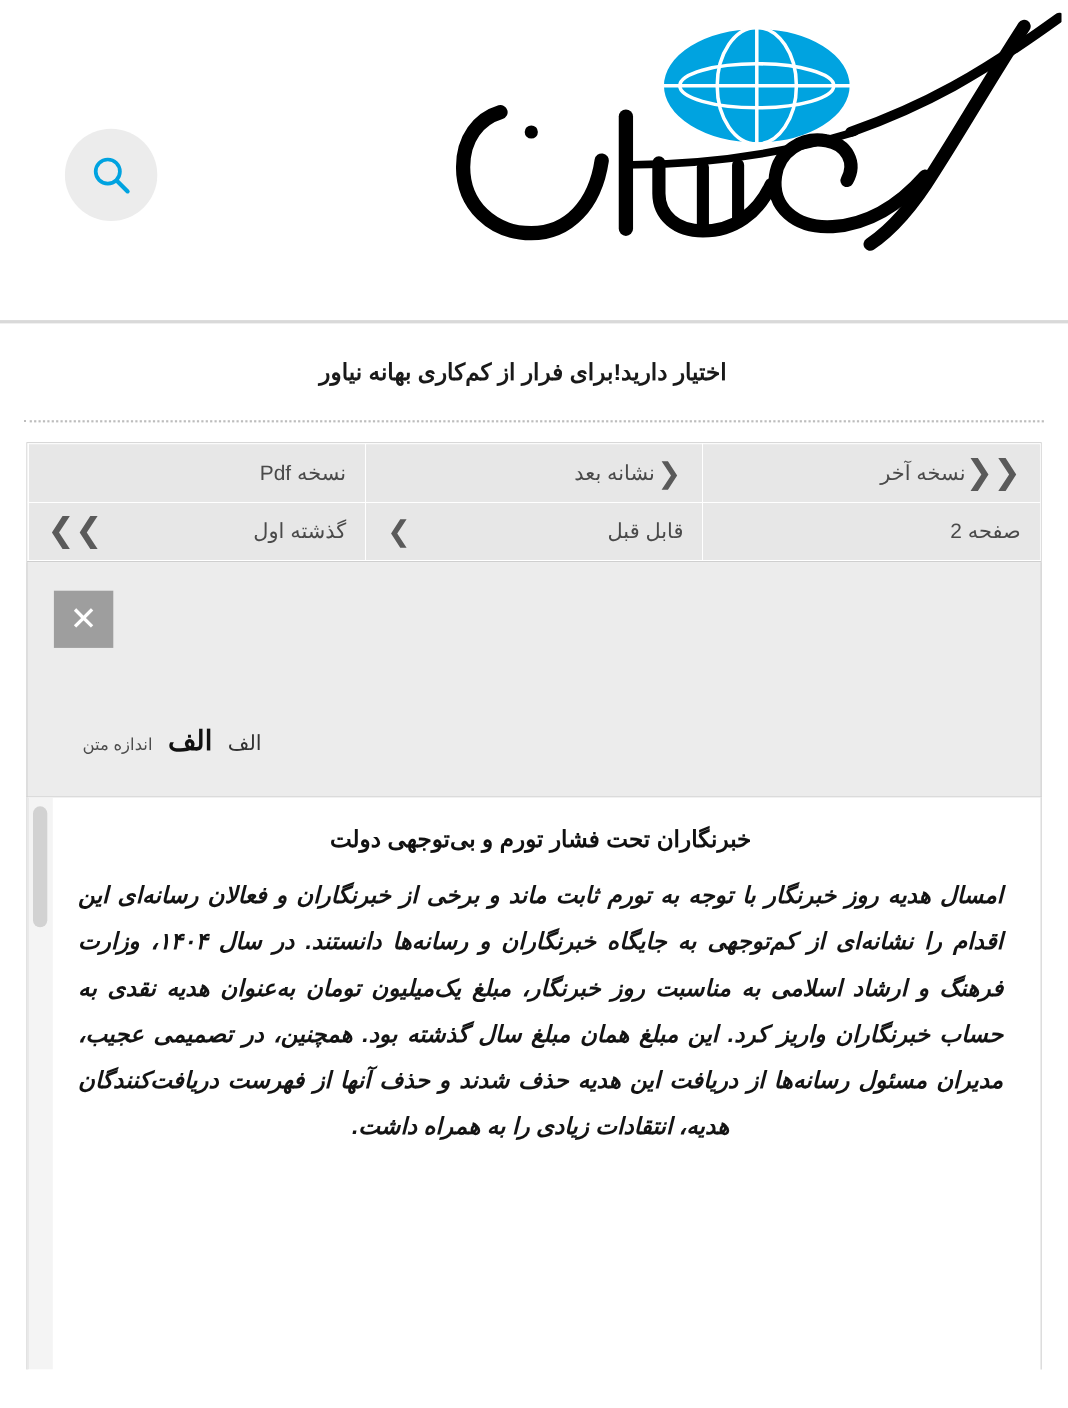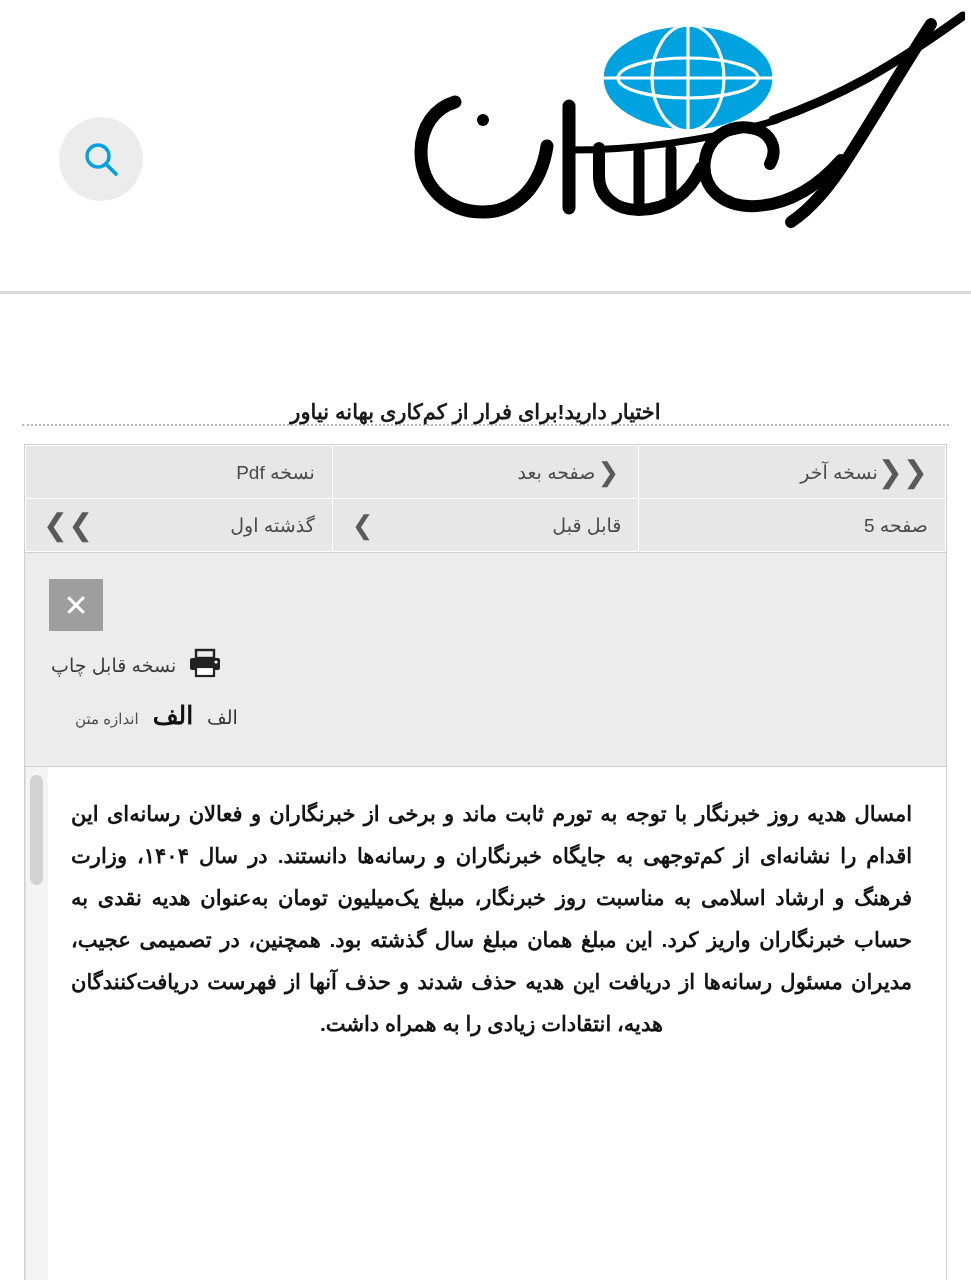--- a/index.html
+++ b/index.html
@@ -60,25 +60,24 @@
     right: 6px;
     width: 594px;
     height: 230px;
   }
 
   
   .headline-bar {
     position: relative;
     height: 88px;
     display: flex;
-    align-items: flex-end;
+    align-items: center;
     justify-content: flex-start;
     padding: 0 0 0 0;
     box-sizing: border-box;
-    margin-top: 42px;
   }
   .headline-text {
     direction: rtl;
     font-size: 21px;
     font-weight: bold;
     color: #1a1a1a;
     width: 100%;
     text-align: center;
     padding-right: 20px;
     box-sizing: border-box;
@@ -210,20 +209,21 @@
     color: #111;
   }
   .article-p {
     font-size: 21px;
     font-weight: bold;
     line-height: 2.0;
     text-align: justify;
     text-align-last: center;
     margin: 0;
     color: #141414;
+    font-style: italic;
   }
   .scrollbar {
     position: absolute;
     top: 0;
     left: 0;
     width: 22px;
     height: 100%;
     background: #f4f4f4;
     border-left: 1px solid #e2e2e2;
   }
@@ -302,33 +302,33 @@
       <tr>
         <td>
           <div class="pager-cell-inner">
             <span class="pager-arrow big">❮❮</span>
             <span class="pager-label">نسخه آخر</span>
           </div>
         </td>
         <td>
           <div class="pager-cell-inner">
             <span class="pager-arrow">❮</span>
-            <span class="pager-label">صفحه بعد</span>
+            <span class="pager-label">نشانه بعد</span>
           </div>
         </td>
         <td>
           <div class="pager-cell-inner">
             <span class="pager-label">نسخه  Pdf</span>
           </div>
         </td>
       </tr>
       <tr>
         <td>
           <div class="pager-cell-inner">
-            <span class="pager-label">صفحه 5</span>
+            <span class="pager-label">صفحه 2</span>
           </div>
         </td>
         <td>
           <div class="pager-cell-inner">
             <span class="pager-label">قابل قبل</span>
             <span class="pager-arrow">❯</span>
           </div>
         </td>
         <td>
           <div class="pager-cell-inner">
@@ -339,37 +339,27 @@
       </tr>
     </tbody>
   </table>
 </div>
 
 <div class="tools">
   <div class="close-box">
     <span>✕</span>
   </div>
 
-  <div class="print-row">
-    <span>
-      <svg width="34" height="30" viewBox="0 0 34 30" aria-hidden="true">
-        <rect x="8" y="2" width="18" height="8" fill="none" stroke="#222" stroke-width="2.4"></rect>
-        <rect x="2" y="10" width="30" height="12" rx="2" fill="#222"></rect>
-        <rect x="8" y="19" width="18" height="9" fill="#fff" stroke="#222" stroke-width="2.2"></rect>
-        <circle cx="28" cy="14" r="1.6" fill="#fff"></circle>
-      </svg>
-    </span>
-    <span class="print-label">نسخه قابل چاپ</span>
-  </div>
 
   <div class="fontsize-row">
     <span class="fs-small">الف</span>
     <span class="fs-big">الف</span>
     <span class="fs-label">اندازه متن</span>
   </div>
 </div>
 
 <div class="article">
   <div class="scrollbar">
     <div class="scroll-thumb"></div>
   </div>
+  <h1 class="article-title">خبرنگاران تحت فشار تورم و بی‌توجهی دولت</h1>
   <p class="article-p">امسال هدیه روز خبرنگار با توجه به تورم ثابت ماند و برخی از خبرنگاران و فعالان رسانه‌ای این اقدام را نشانه‌ای از کم‌توجهی به جایگاه خبرنگاران و رسانه‌ها دانستند. در سال ۱۴۰۴، وزارت فرهنگ و ارشاد اسلامی به مناسبت روز خبرنگار، مبلغ یک‌میلیون تومان به‌عنوان هدیه نقدی به حساب خبرنگاران واریز کرد. این مبلغ همان مبلغ سال گذشته بود. همچنین، در تصمیمی عجیب، مدیران مسئول رسانه‌ها از دریافت این هدیه حذف شدند و حذف آنها از فهرست دریافت‌کنندگان هدیه، انتقادات زیادی را به همراه داشت.</p>
 </div>
 
 </body></html>

